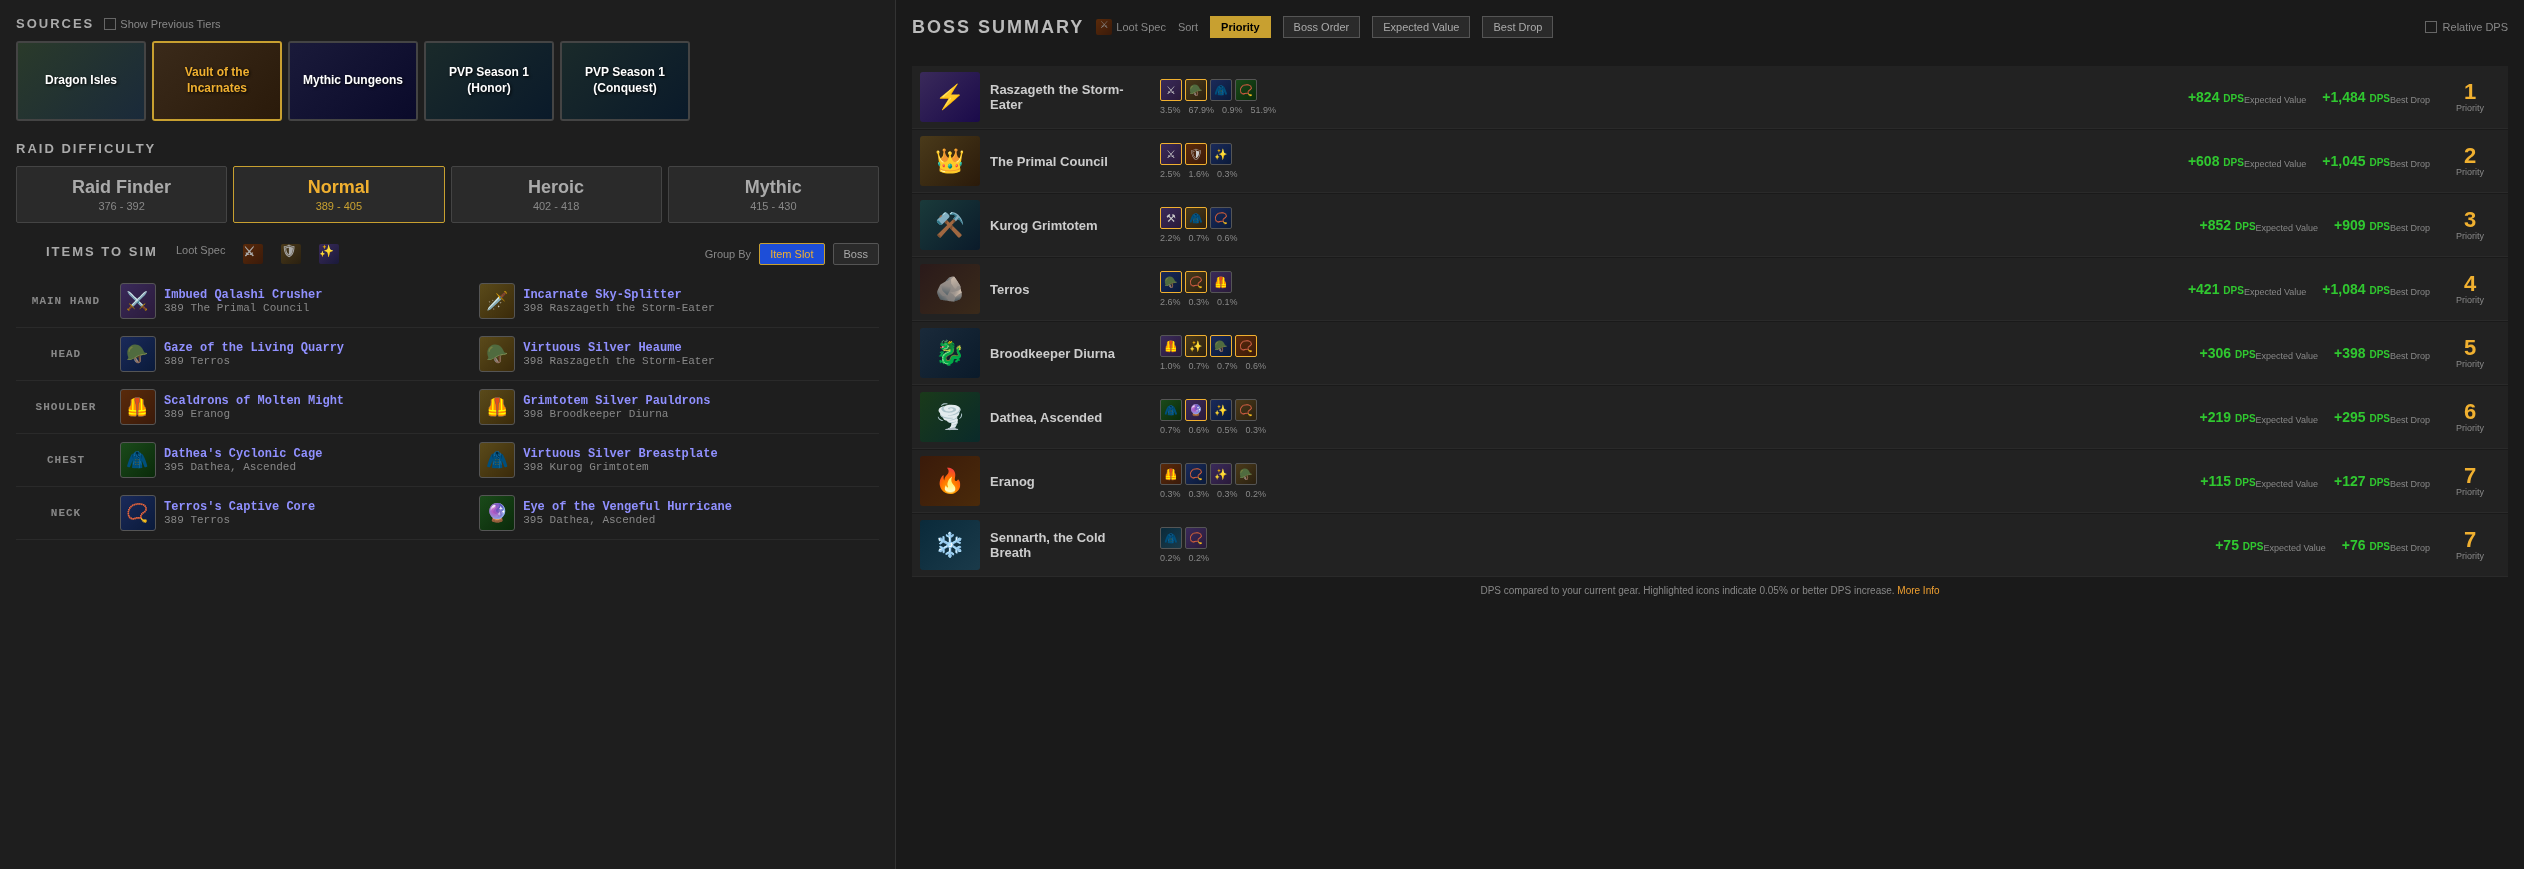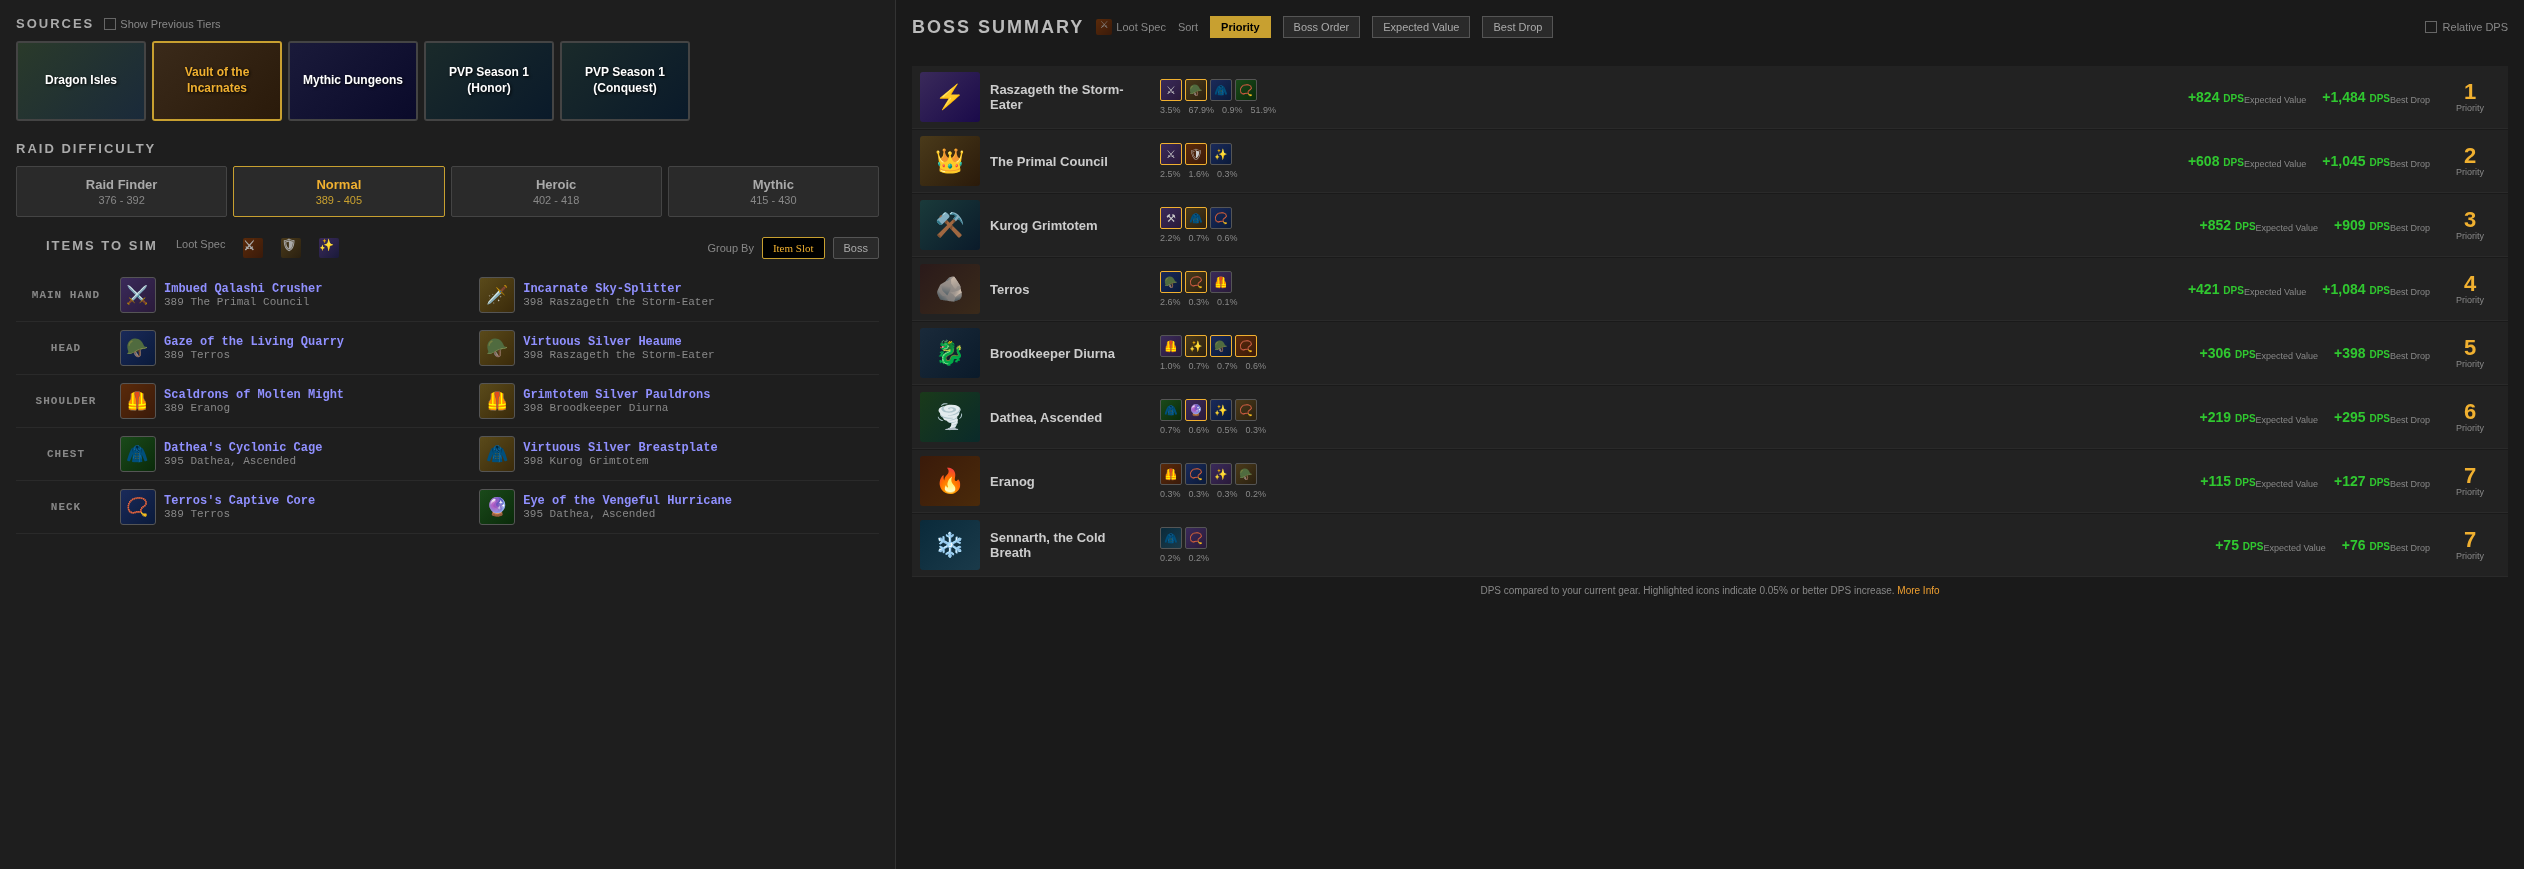--- a/index.html
+++ b/index.html
@@ -125,21 +125,21 @@
       cursor: pointer;
       border-radius: 2px;
     }
 
     .diff-btn.active {
       border-color: #c8a030;
       color: #f0b030;
     }
 
     .diff-btn .diff-name {
-      font-size: 13px;
+      font-size: 18px;
       font-weight: bold;
       display: block;
     }
 
     .diff-btn .diff-range {
       font-size: 11px;
       color: #888;
       display: block;
       margin-top: 2px;
     }
@@ -202,22 +202,21 @@
       background: #2a2a2a;
       color: #aaa;
       cursor: pointer;
       font-size: 11px;
       border-radius: 2px;
     }
 
     .group-btn.active {
       border-color: #c8a030;
       color: #f0b030;
-      background: #000000;
-      font-family: Liberation Serif, serif;
+      background: #1d4ed8;
     }
 
     
     .items-table {
       width: 100%;
       border-collapse: collapse;
       font-family: Liberation Mono, monospace;
     }
 
     .items-table tr {

